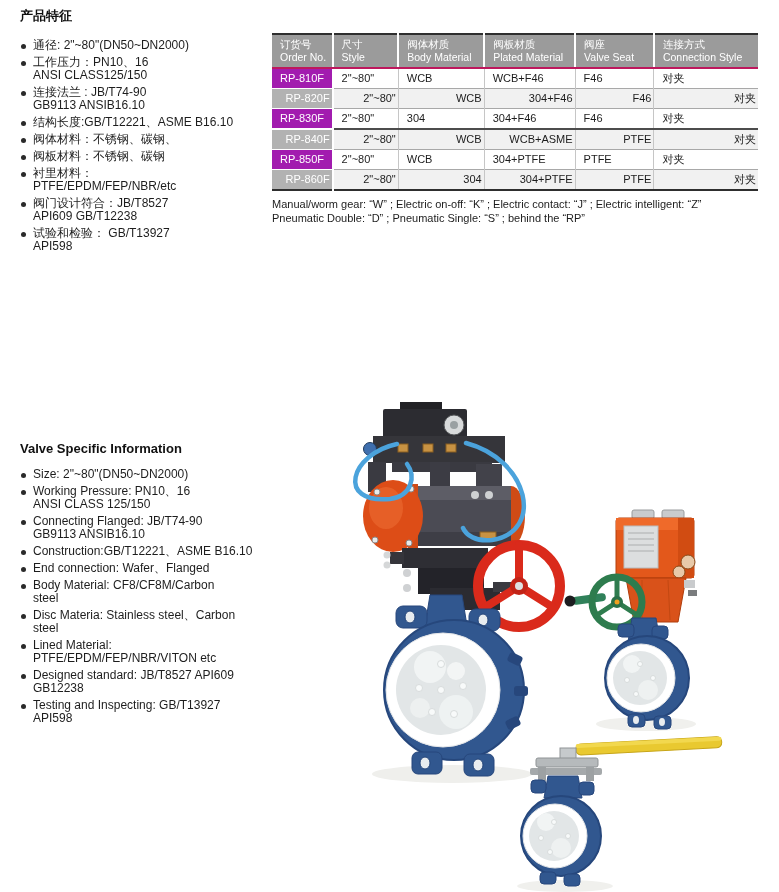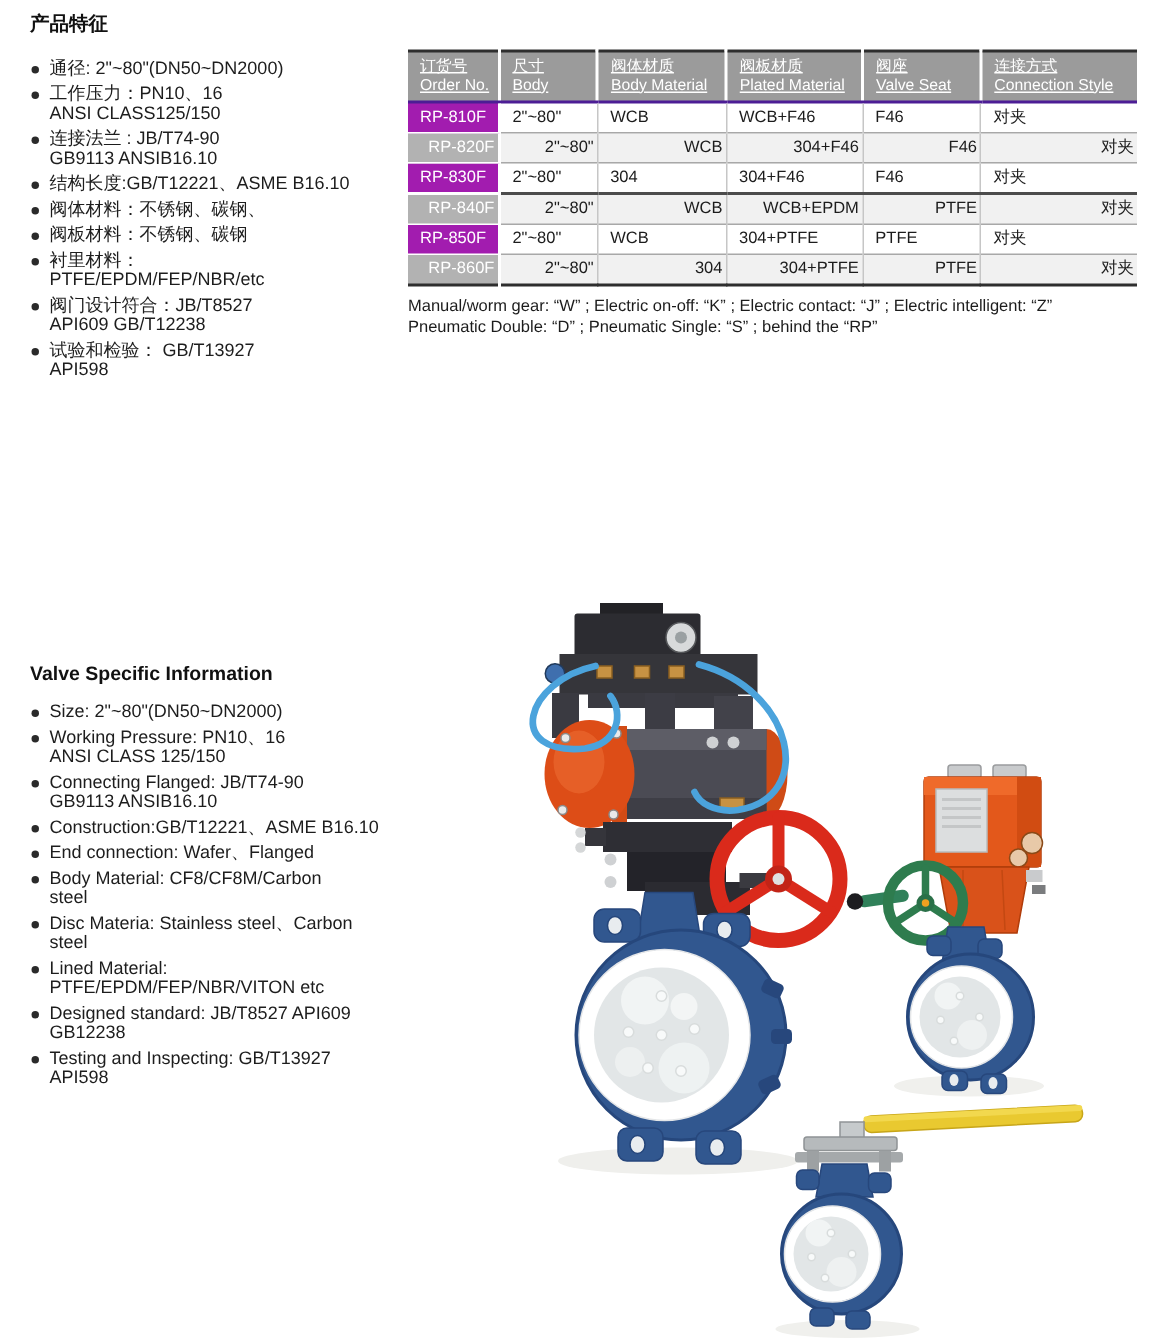--- a/index.html
+++ b/index.html
@@ -17,21 +17,21 @@
   #features{left:20px;top:7px;width:252px;}
   #valve-info{left:20px;top:441px;width:262px;}
   #valve-info .block-title{margin-bottom:12px;}
 
   
   .table-wrap{position:absolute;left:272px;top:33px;width:486px;}
   table.order{border-collapse:collapse;table-layout:fixed;width:486px;
     border-top:2px solid #2e2e2e;border-bottom:2px solid #2e2e2e;}
   table.order th{background:#9b9b9b;color:#ffffff;font-weight:normal;text-align:left;
     font-size:10.5px;line-height:12.5px;padding:3px 2px 4px 8px;
-    border-right:2px solid #ffffff;border-bottom:2px solid #4c1d95;vertical-align:top;text-decoration:underline;}
+    border-right:2px solid #ffffff;border-bottom:2px solid #be185d;vertical-align:top;}
   table.order th:last-child{border-right:none;}
   table.order td{font-size:11px;line-height:13px;padding:3px 2px 3px 8px;color:#1c1c1c;
     border-top:1px solid #a8a8a8;border-right:1px solid #c6c6c6;}
   table.order td:last-child{border-right:none;}
   table.order td.orderno{background:#a21caf;color:#ffffff;border-right:2px solid #ffffff;border-top:1px solid #ffffff;}
   table.order tr.alt td{background:#f1f1f1;text-align:right;}
   table.order tr.alt td.orderno{background:#b2b2b2;}
   table.order tr.group-start td{border-top:2px solid #4c4c4c;}
   table.order tr.group-start td.orderno{border-top:2px solid #ffffff;}
   .c0{width:60px;} .c1{width:65px;} .c2{width:85px;} .c3{width:90px;} .c4{width:78px;} .c5{width:103px;}
@@ -123,21 +123,21 @@
           <col class="c5">
         </colgroup>
       <thead>
         <tr>
           <th>
               <div>订货号</div>
               <div>Order No.</div>
             </th>
           <th>
               <div>尺寸</div>
-              <div>Body</div>
+              <div>Style</div>
             </th>
           <th>
               <div>阀体材质</div>
               <div>Body Material</div>
             </th>
           <th>
               <div>阀板材质</div>
               <div>Plated Material</div>
             </th>
           <th>
@@ -172,21 +172,21 @@
           <td>2"~80"</td>
           <td>304</td>
           <td>304+F46</td>
           <td>F46</td>
           <td>对夹</td>
         </tr>
         <tr class="alt group-start">
           <td class="orderno">RP-840F</td>
           <td>2"~80"</td>
           <td>WCB</td>
-          <td>WCB+EPDM</td>
+          <td>WCB+ASME</td>
           <td>PTFE</td>
           <td>对夹</td>
         </tr>
         <tr>
           <td class="orderno">RP-850F</td>
           <td>2"~80"</td>
           <td>WCB</td>
           <td>304+PTFE</td>
           <td>PTFE</td>
           <td>对夹</td>

